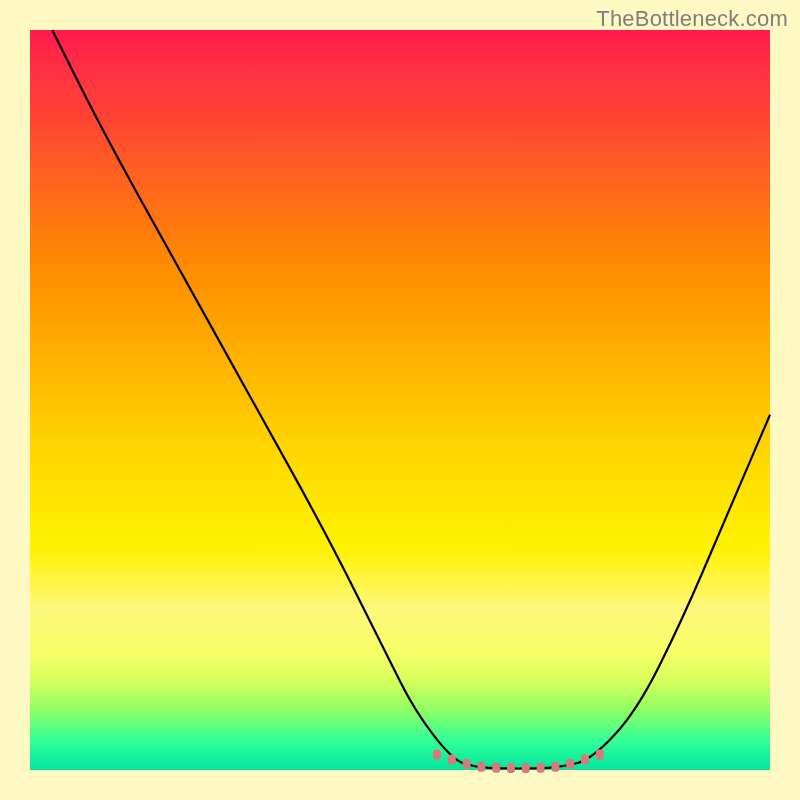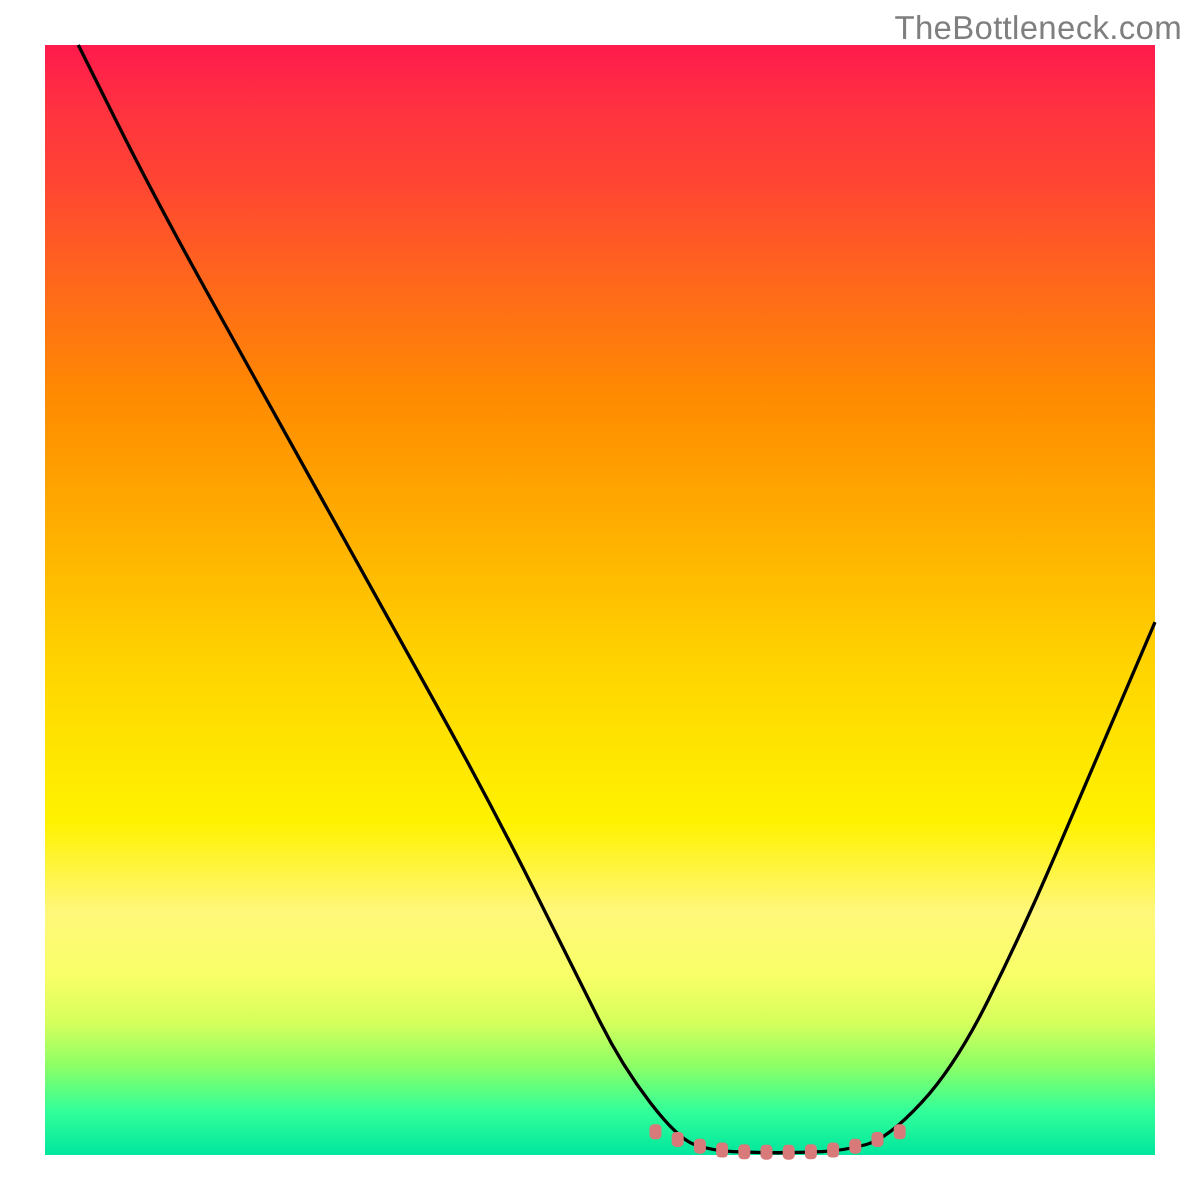--- a/index.html
+++ b/index.html
@@ -10,21 +10,21 @@
     background: #000;
     overflow: hidden;
     font-family: Arial, Helvetica, sans-serif;
   }
   .frame {
     position: absolute;
     left: 0;
     top: 0;
     width: 800px;
     height: 800px;
-    background: #ffffff;
+    background: #fef9c3;
   }
   .plot-area {
     position: absolute;
     left: 30px;
     top: 30px;
     width: 740px;
     height: 740px;
     
     background: linear-gradient(to bottom,
       #ff1a4d 0%,

